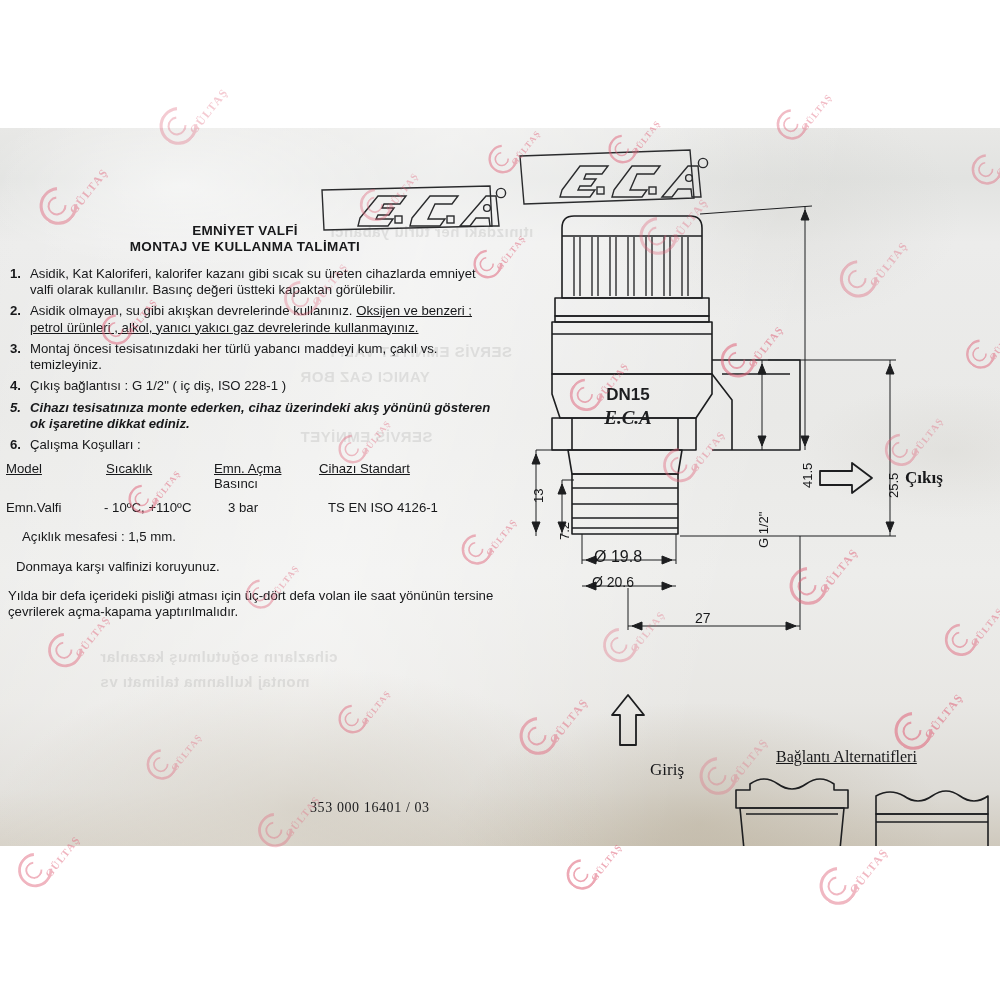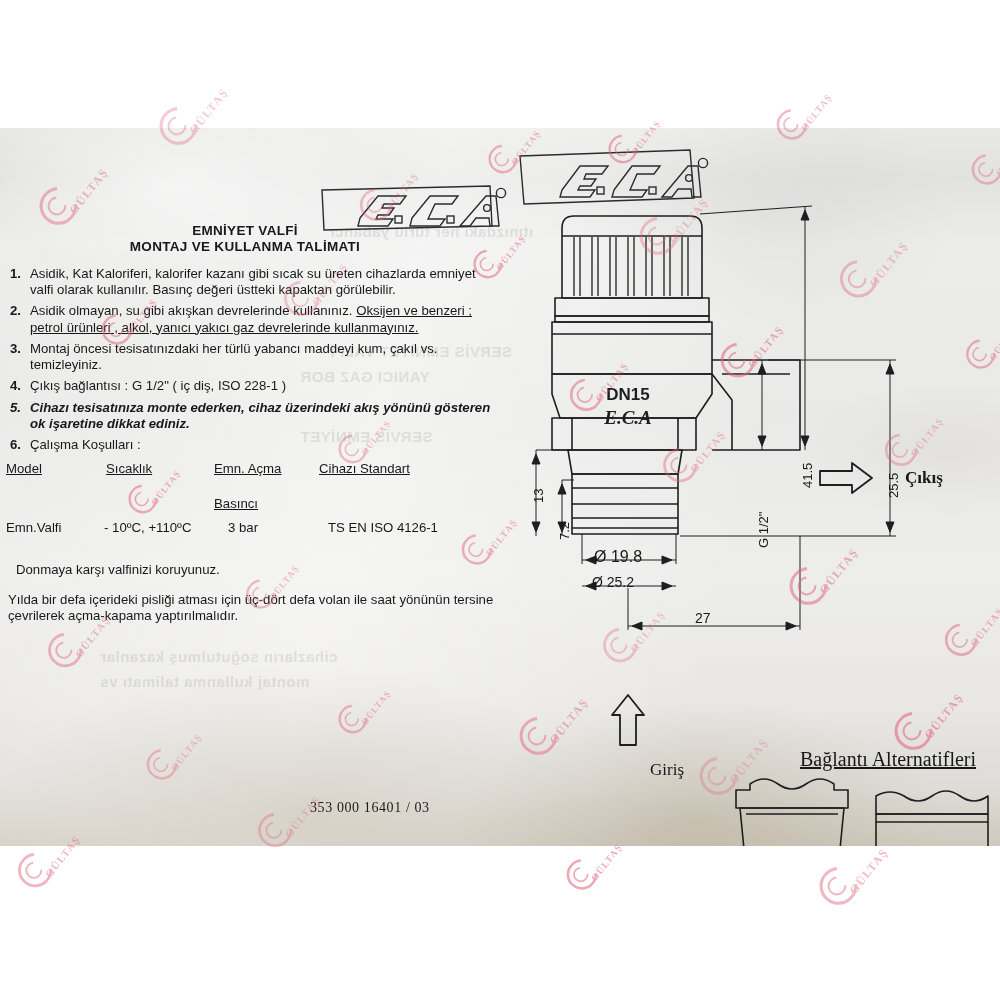--- a/index.html
+++ b/index.html
@@ -80,21 +80,21 @@
   .u{ text-decoration:underline; }
   .plain{font-size:13.2px;line-height:16.5px;padding-left:30px;margin:0 0 5px 0;}
 
   
   #tbl{padding-left:6px;margin-top:2px;font-size:13.2px;}
   #tbl .hr{display:flex;}
   #tbl .hc{text-decoration:underline;font-weight:400;}
   #tbl .hc.c1{width:100px;}
   #tbl .hc.c2{width:108px;}
   #tbl .hc.c3{width:105px;}
-  #tbl .sub{margin-left:208px;text-decoration:underline;margin-top:20px;}
+  #tbl .sub{margin-left:208px;}
   #tbl .dr{display:flex;margin-top:9px;}
   #tbl .dc.c1{width:98px;}
   #tbl .dc.c2{width:124px;}
   #tbl .dc.c3{width:100px;}
   .small2{font-size:13.2px;line-height:16.5px;padding-left:22px;}
 
   #footer{
     position:absolute;left:310px;top:672px;
     font-family:"Liberation Serif", serif;font-size:14px;color:#1b1c1e;
     letter-spacing:.6px;
@@ -177,20 +177,21 @@
       <div class="sub">Basıncı</div>
       <div class="dr">
         <span class="dc c1">Emn.Valfi</span>
         <span class="dc c2">- 10ºC, +110ºC</span>
         <span class="dc c3">3 bar</span>
         <span class="dc">TS EN ISO 4126-1</span>
       </div>
     </div>
 
     <div style="height:14px"></div>
+    <div class="small2">Açıklık mesafesi : 1,5 mm.</div>
 
     <div style="height:13px"></div>
 
     <div class="li" style="padding-left:30px;margin-left:-14px;">
       
       <span>Donmaya karşı valfinizi koruyunuz.</span>
     </div>
 
     <div style="height:8px"></div>
 
@@ -321,34 +322,34 @@
         <line x1="300" y1="348" x2="300" y2="442"></line>
       </g>
     </svg>
 
     <div class="dimtxt rot" style="left:300px;top:360px;">41.5</div>
     <div class="dimtxt rot" style="left:256px;top:420px;">G 1/2"</div>
     <div class="dimtxt rot" style="left:386px;top:370px;">25.5</div>
     <div class="dimtxt rot" style="left:31px;top:375px;">13</div>
     <div class="dimtxt rot" style="left:57px;top:412px;">7.2</div>
     <div class="dimtxt" style="left:94px;top:420px;font-size:16px;">Ø 19.8</div>
-    <div class="dimtxt" style="left:92px;top:446px;font-size:14px;">Ø 25.2</div>
+    <div class="dimtxt" style="left:92px;top:446px;font-size:14px;">Ø 20.6</div>
     <div class="dimtxt" style="left:195px;top:482px;font-size:14px;">27</div>
 
     <svg width="70" height="40" style="left:318px;top:333px;">
       <path d="M2,10 L34,10 L34,2 L54,17 L34,32 L34,24 L2,24 Z" fill="none" stroke="#1d1e20" stroke-width="1.8" stroke-linejoin="round"></path>
     </svg>
     <div class="lbl" style="left:405px;top:340px;font-weight:bold;">Çıkış</div>
 
     <svg width="44" height="62" style="left:108px;top:565px;">
       <path d="M20,2 L36,22 L28,22 L28,52 L12,52 L12,22 L4,22 Z" fill="none" stroke="#1d1e20" stroke-width="1.8" stroke-linejoin="round"></path>
     </svg>
     <div class="lbl" style="left:113px;top:632px;margin-left:37px;">Giriş</div>
 
-    <div class="lbl u" style="left:276px;top:620px;font-size:20px;margin-left:24px;">Bağlantı Alternatifleri</div>
+    <div class="lbl u" style="left:276px;top:620px;font-size:16px;">Bağlantı Alternatifleri</div>
 
     <svg width="130" height="110" style="left:230px;top:650px;">
       <g fill="none" stroke="#1d1e20" stroke-width="1.6" stroke-linejoin="round">
         <path d="M6,30 L6,12 L20,12 L20,6 Q34,-4 48,6 Q62,16 76,6 Q90,-4 104,6 L104,12 L118,12 L118,30 Z"></path>
         <path d="M10,30 L114,30 L108,92 L16,92 Z"></path>
         <line x1="16" y1="36" x2="108" y2="36"></line>
       </g>
       <g stroke="#1d1e20" stroke-width="1" fill="#1d1e20">
         <line x1="16" y1="100" x2="108" y2="100"></line>
         <polygon points="20,100 30,96 30,104"></polygon>

